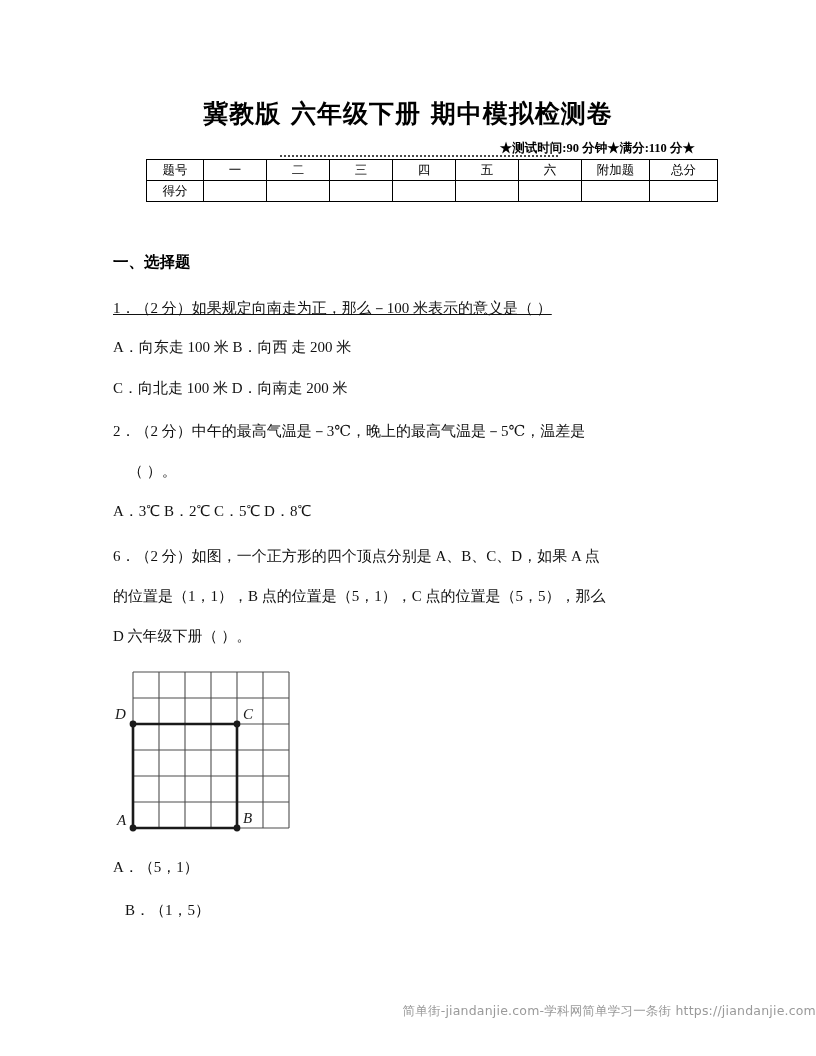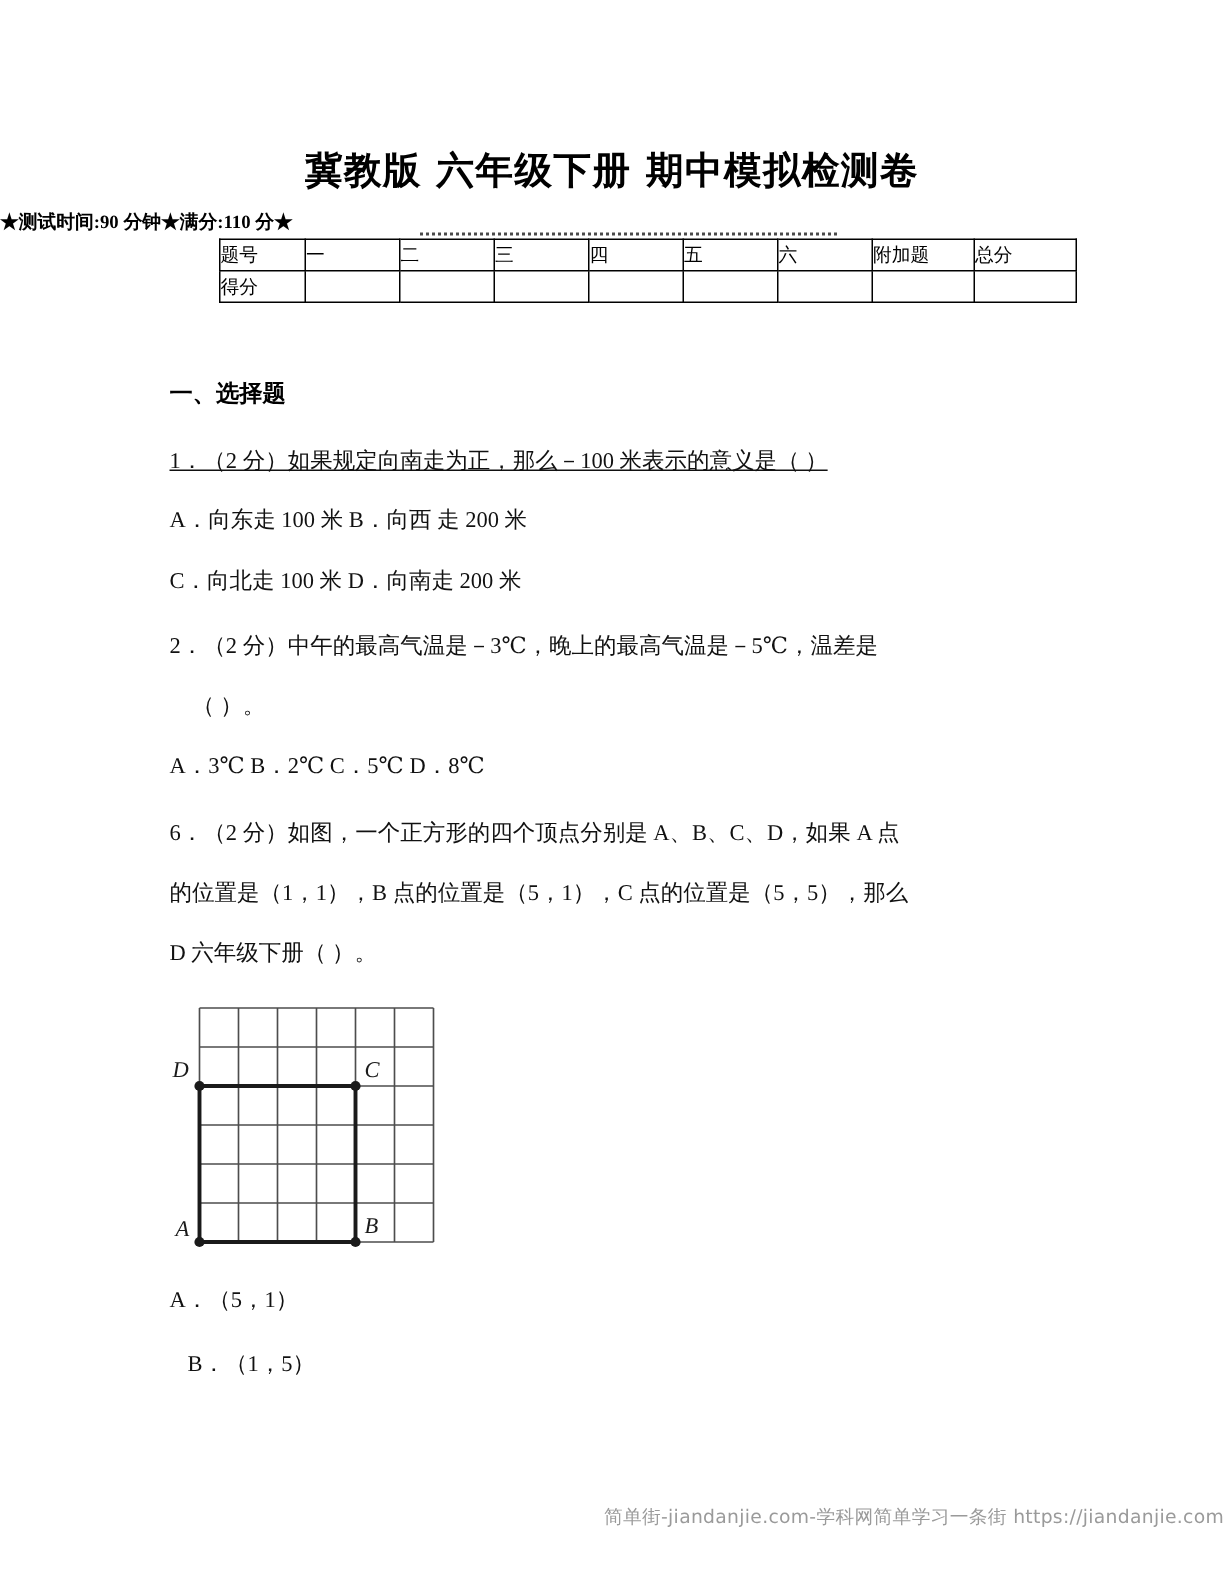--- a/index.html
+++ b/index.html
@@ -35,21 +35,21 @@
     font-size: 25px;
     letter-spacing: 1px;
     color: #000;
   }
 
   .doc-subtitle {
     position: absolute;
     left: 0;
     top: 140px;
     width: 695px;
-    text-align: left;
+    text-align: right;
     font-size: 12.5px;
     font-weight: bold;
     color: #000;
     letter-spacing: 0px;
   }
 
   
   .dotted-rule {
     position: absolute;
     left: 280px;
@@ -65,21 +65,21 @@
     left: 146px;
     top: 159px;
   }
   table.score-table {
     border-collapse: collapse;
     font-size: 13px;
   }
   table.score-table td {
     border: 1px solid #000;
     height: 20px;
-    text-align: left;
+    text-align: center;
     vertical-align: middle;
     padding: 0;
     font-family: Liberation Sans, sans-serif;
     font-size: 12.5px;
     color: #000;
   }
   table.score-table td.label-col { width: 56px; }
   table.score-table td.num-col   { width: 62px; }
   table.score-table td.wide-col  { width: 67px; }
 
@@ -175,21 +175,21 @@
   <div class="qline" style="top:298px;text-decoration:underline;">1．（2 分）如果规定向南走为正，那么－100 米表示的意义是（    ）</div>
 
   <div class="qline" style="top:337px;">A．向东走 100 米     B．向西 走 200 米</div>
 
   <div class="qline" style="top:378px;">C．向北走 100 米     D．向南走 200 米</div>
 
   <div class="qline" style="top:421px;">2．（2 分）中午的最高气温是－3℃，晚上的最高气温是－5℃，温差是</div>
 
   <div class="qline sub-indent" style="top:461px;">（   ）。</div>
 
-  <div class="qline" style="top:501px;">A．3℃     B．2℃     C．5℃     D．8℃</div>
+  <div class="qline" style="top:501px;font-family:Liberation Serif, serif;">A．3℃     B．2℃     C．5℃     D．8℃</div>
 
   <div class="qline" style="top:546px;">6．（2 分）如图，一个正方形的四个顶点分别是 A、B、C、D，如果 A 点</div>
 
   <div class="qline" style="top:586px;">的位置是（1，1），B 点的位置是（5，1），C 点的位置是（5，5），那么</div>
 
   <div class="qline" style="top:626px;">D 六年级下册（      ）。</div>
 
   <div class="figure">
     <svg width="210" height="190" viewBox="0 0 210 190">
 

